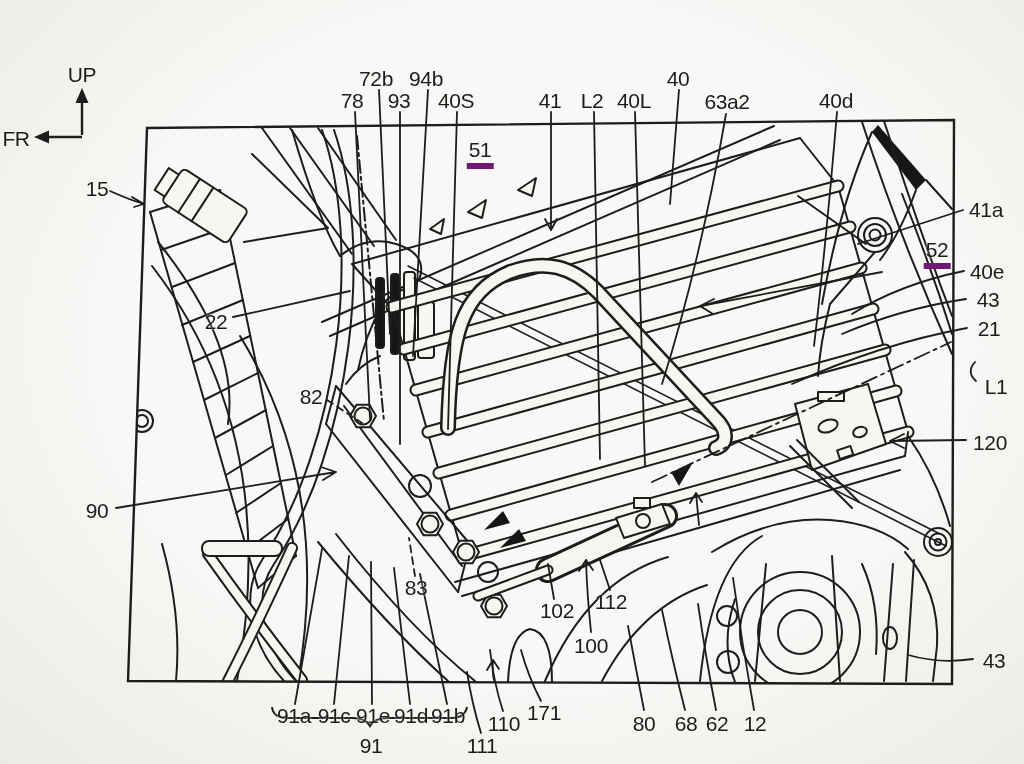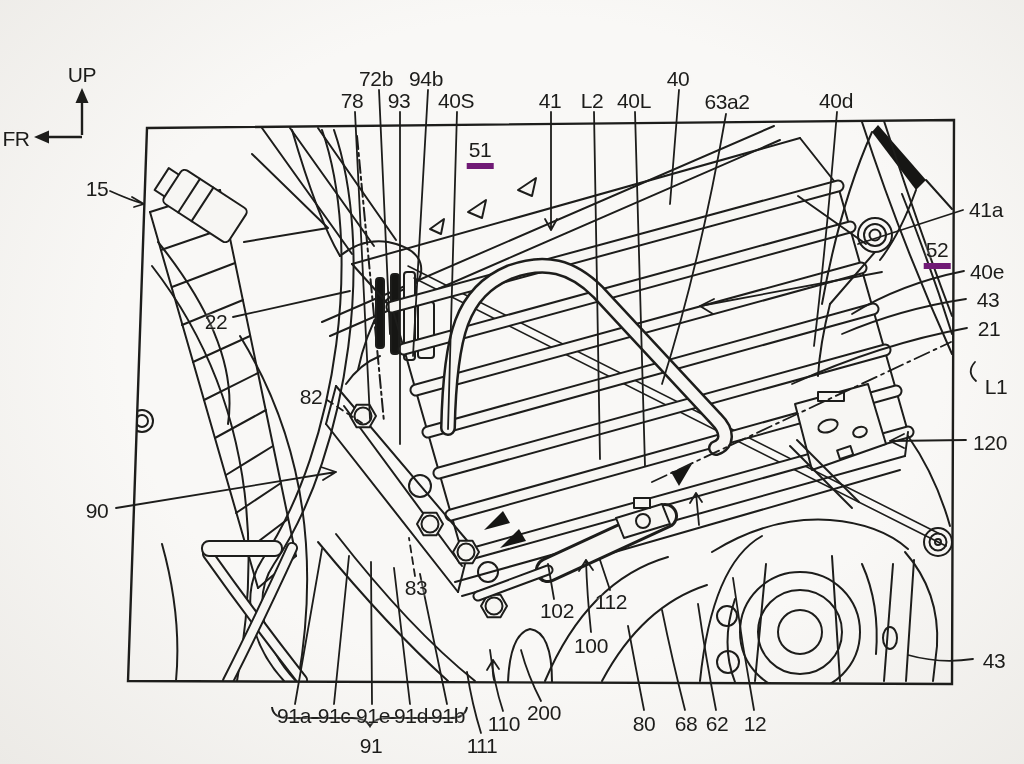--- a/index.html
+++ b/index.html
@@ -307,21 +307,21 @@
 <div class="lbl" style="left:988px;top:295px">43</div>
 <div class="lbl" style="left:989px;top:324px">21</div>
 <div class="lbl" style="left:996px;top:382px">L1</div>
 <div class="lbl" style="left:990px;top:438px">120</div>
 <div class="lbl" style="left:994px;top:656px">43</div>
 <div class="lbl" style="left:557px;top:606px">102</div>
 <div class="lbl" style="left:611px;top:597px">112</div>
 <div class="lbl" style="left:591px;top:641px">100</div>
 <div class="lbl" style="left:504px;top:719px">110</div>
 <div class="lbl" style="left:482px;top:741px">111</div>
-<div class="lbl" style="left:544px;top:708px">200</div>
+<div class="lbl" style="left:544px;top:708px">171</div>
 <div class="lbl" style="left:644px;top:719px">80</div>
 <div class="lbl" style="left:686px;top:719px">68</div>
 <div class="lbl" style="left:717px;top:719px">62</div>
 <div class="lbl" style="left:755px;top:719px">12</div>
 <div class="lbl" style="left:294px;top:711px">91a</div>
 <div class="lbl" style="left:334px;top:711px">91c</div>
 <div class="lbl" style="left:373px;top:711px">91e</div>
 <div class="lbl" style="left:411px;top:711px">91d</div>
 <div class="lbl" style="left:448px;top:711px">91b</div>
 <div class="lbl" style="left:371px;top:741px">91</div>

